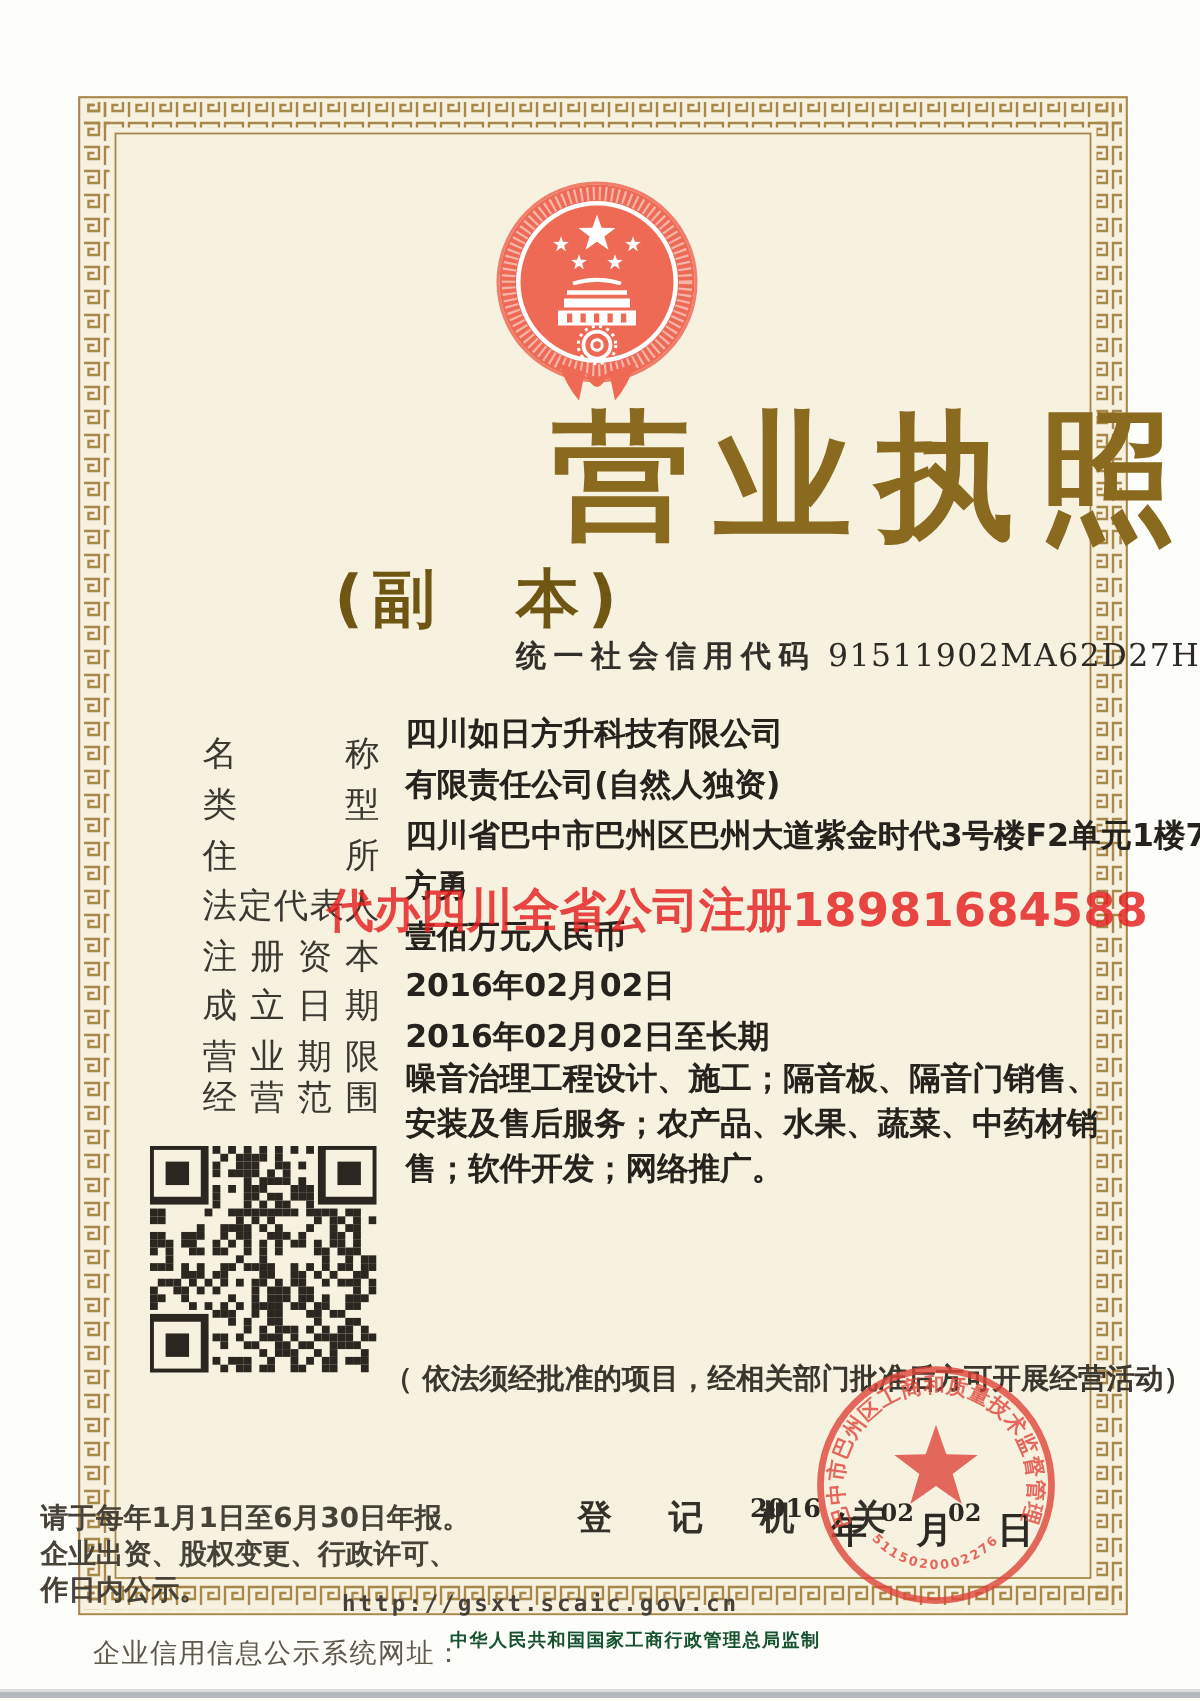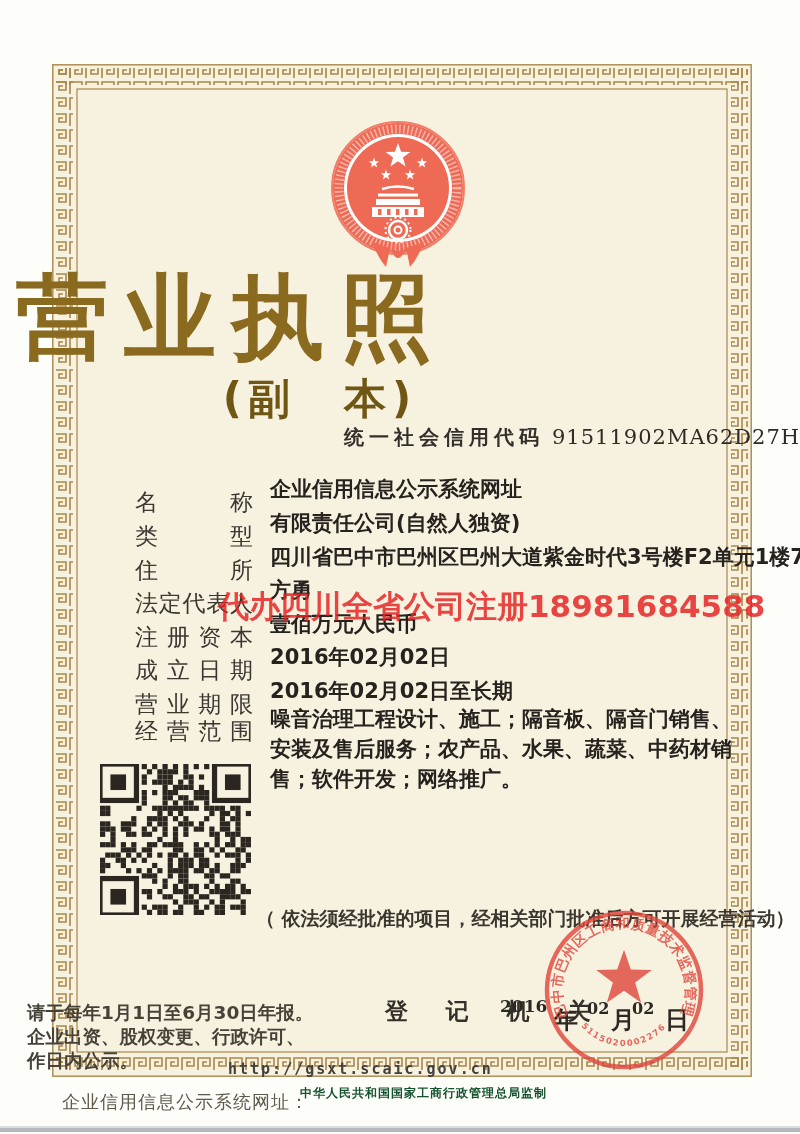--- a/index.html
+++ b/index.html
@@ -5,21 +5,21 @@
   html,body{margin:0;padding:0;}
   body{width:800px;height:1134px;position:relative;background:#fdfdfa;
        font-family:"DejaVu Sans","Liberation Sans",sans-serif;overflow:hidden;}
   .abs{position:absolute;}
   
   .paper{left:53px;top:65px;width:699px;height:1011px;background:#f7f1e0;}
   .frame-svg{left:52px;top:64px;}
   
   .emblem{left:328px;top:118px;}
   
-  .title{left:0;top:272px;width:800px;text-align:left;font-size:92px;font-weight:900;
+  .title{left:0;top:272px;width:800px;text-align:right;font-size:92px;font-weight:900;
          color:#8a6a1e;letter-spacing:16px;padding-left:16px;box-sizing:border-box;line-height:1.0;}
   .subtitle{left:0;top:378px;width:640px;text-align:center;font-size:42px;font-weight:700;
             color:#6f5613;letter-spacing:6px;line-height:1.0;}
   
   .code-row{left:344px;top:424px;white-space:nowrap;}
   .code-label{font-size:20px;font-weight:700;color:#33302b;letter-spacing:5px;}
   .code-value{font-size:21px;font-weight:500;color:#2e2a25;font-family:"DejaVu Serif","Liberation Serif",serif;
               letter-spacing:1px;margin-left:8px;}
   
   .frow{position:absolute;left:135px;white-space:nowrap;}
@@ -109,21 +109,21 @@
 
 <div class="abs code-row">
   <span class="code-label">统一社会信用代码</span><span class="code-value">91511902MA62D27HXL</span>
 </div>
 
 <div class="frow" style="top:487px">
   <span class="jlabel js-justify">
       <span>名</span>
       <span>称</span>
     </span>
-  <span class="fval">企业信用信息公示系统网址</span>
+  <span class="fval">四川如日方升科技有限公司</span>
 </div>
 <div class="frow" style="top:521px">
   <span class="jlabel js-justify">
       <span>类</span>
       <span>型</span>
     </span>
   <span class="fval">有限责任公司(自然人独资)</span>
 </div>
 <div class="frow" style="top:555px">
   <span class="jlabel js-justify">

